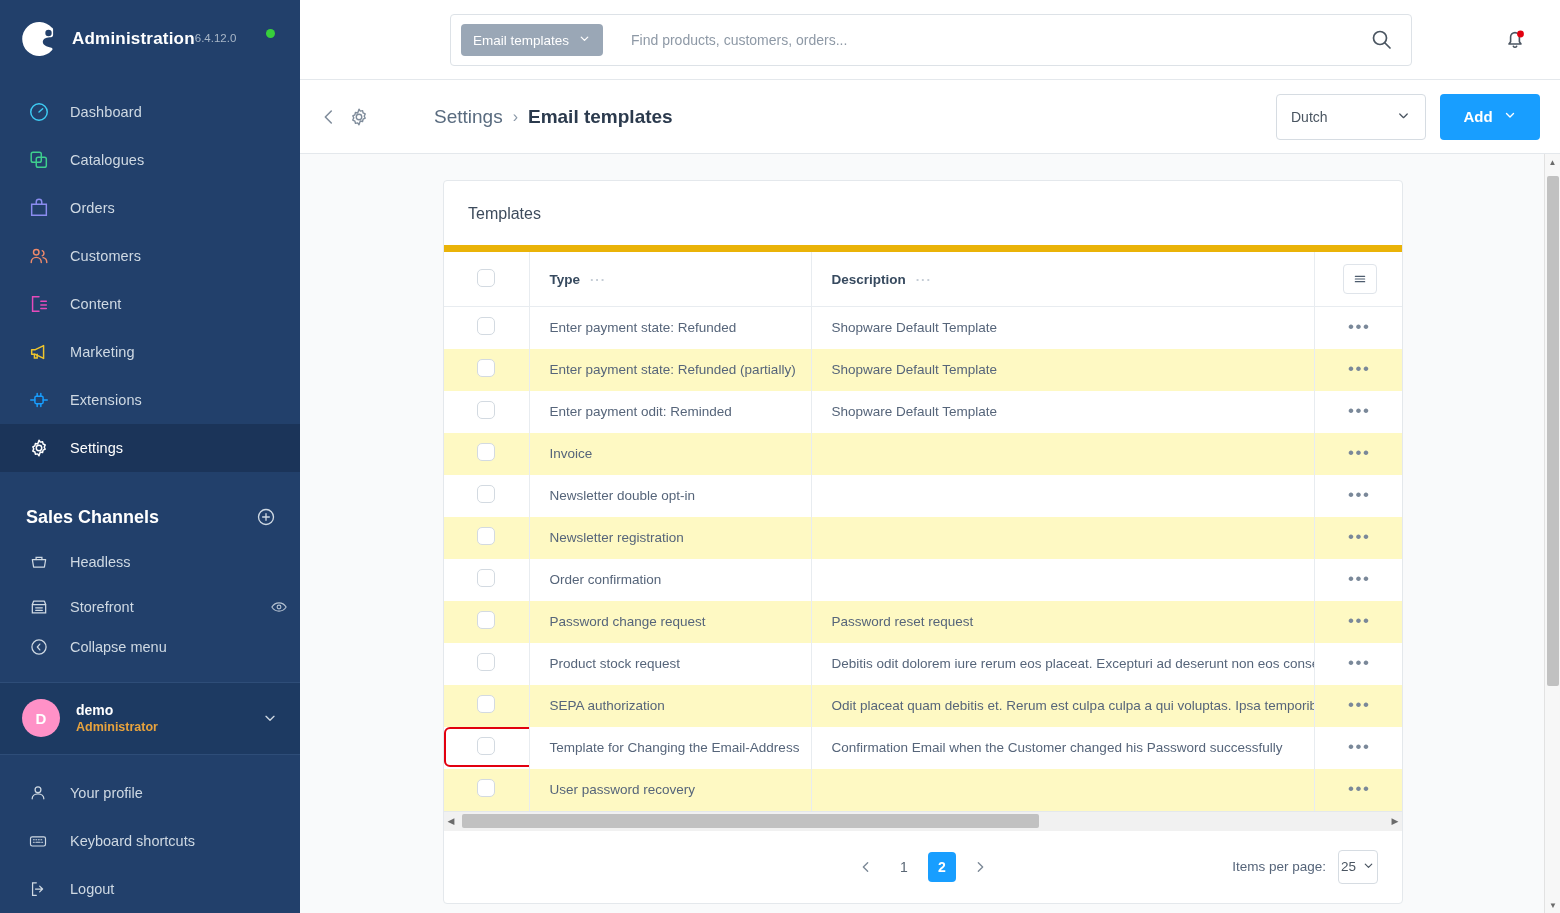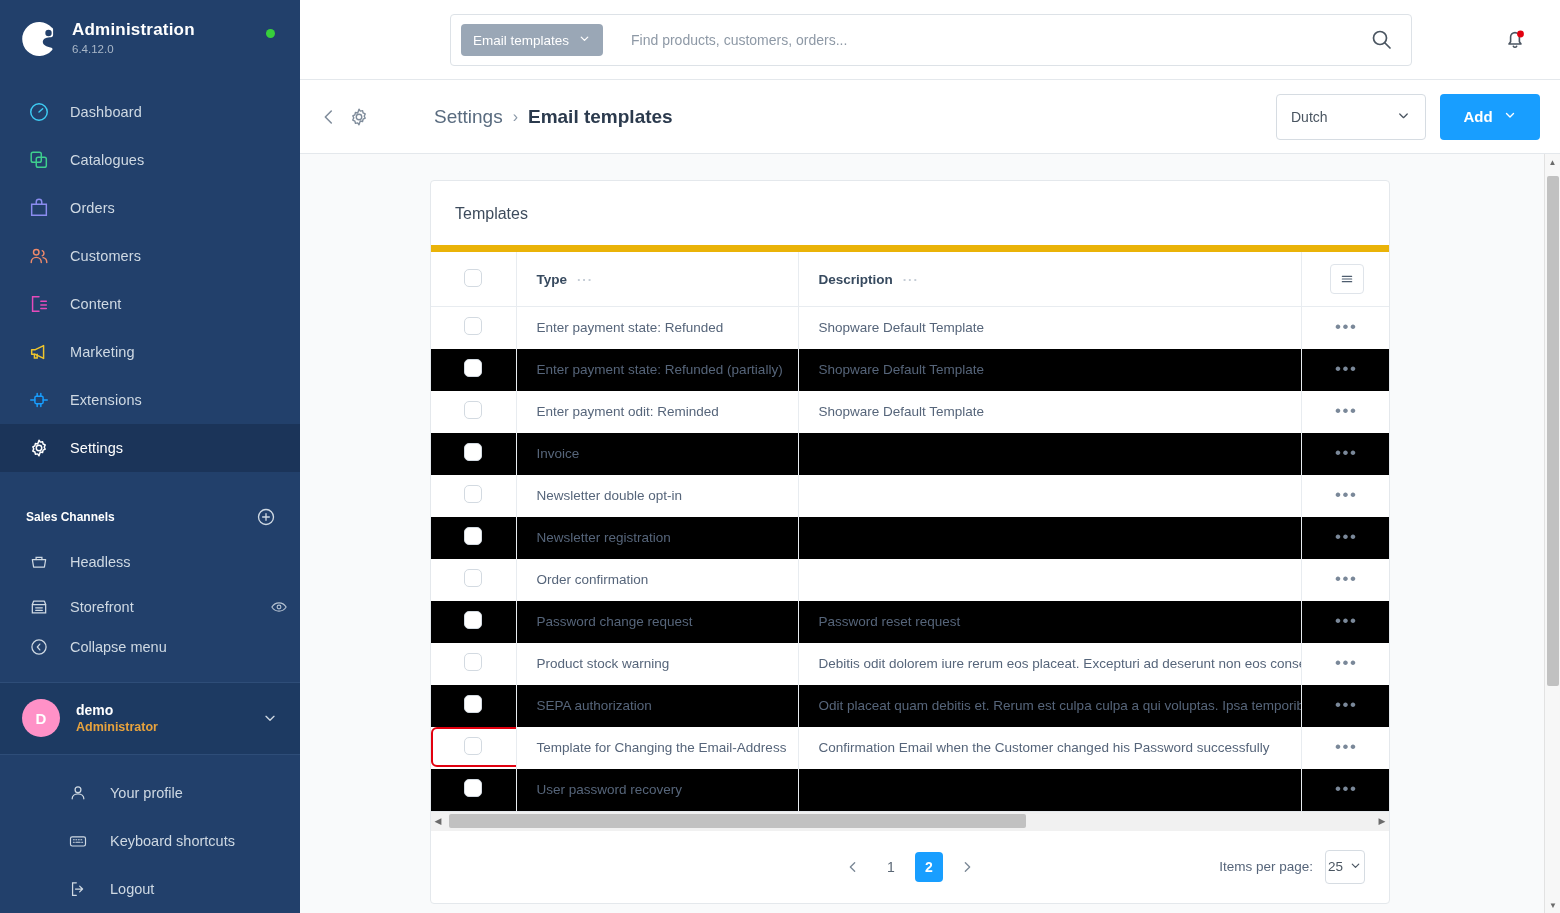--- a/index.html
+++ b/index.html
@@ -20,21 +20,21 @@
     display: flex; flex-direction: column;
     position: relative;
   }
   .brand {
     display: flex; align-items: center;
     padding: 18px 20px 10px 22px;
     height: 72px;
     position: relative;
   }
   .brand-logo { width: 36px; height: 36px; flex: 0 0 36px; margin-right: 14px; }
-  .brand-text { display: flex; flex-direction: column; justify-content: flex-start; }
+  .brand-text { display: flex; flex-direction: row; justify-content: flex-start; }
   .brand-title { font-size: 17px; font-weight: bold; color: #fff; line-height: 20px; letter-spacing: .2px; }
   .brand-version { font-size: 11.5px; color: #a9b7c8; line-height: 16px; margin-top: 1px; }
   .brand-dot {
     width: 9px; height: 9px; border-radius: 50%;
     background: #37d03b; position: absolute; right: 25px; top: 29px;
   }
 
   .nav { margin-top: 18px; }
   .nav-item {
     display: flex; align-items: center;
@@ -43,21 +43,21 @@
   }
   .nav-item .ico { width: 26px; height: 26px; flex: 0 0 26px; margin-right: 18px; display: flex; align-items: center; justify-content: center; }
   .nav-item .lbl { font-size: 14.5px; color: #cfd9e3; letter-spacing: .1px; }
   .nav-item.active { background: #1b3459; }
   .nav-item.active .lbl { color: #ffffff; }
 
   .section-head {
     display: flex; align-items: center; justify-content: space-between;
     padding: 0 24px 0 26px; height: 46px; margin-top: 24px;
   }
-  .section-head .t { font-size: 12px; font-weight: bold; color: #ffffff; }
+  .section-head .t { font-size: 18px; font-weight: bold; color: #ffffff; }
   .section-head .plus { width: 20px; height: 20px; cursor: pointer; }
 
   .sc-item {
     display: flex; align-items: center;
     height: 48px; padding-left: 26px; padding-right: 12px; cursor: pointer;
   }
   .sc-item .ico { width: 26px; height: 26px; flex: 0 0 26px; margin-right: 18px; display: flex; align-items: center; justify-content: center; }
   .sc-item .lbl { font-size: 14.5px; color: #cfd9e3; flex: 1; }
   .sc-item .eye { width: 18px; height: 18px; opacity: .85; }
   .sc-item.small { height: 36px; }
@@ -75,21 +75,21 @@
     width: 38px; height: 38px; border-radius: 50%;
     background: #ff91c7; color: #fff;
     display: flex; align-items: center; justify-content: center;
     font-size: 15px; font-weight: bold; margin-right: 16px; flex: 0 0 38px;
   }
   .user-meta { flex: 1; display: flex; flex-direction: column; }
   .user-name { font-size: 14px; font-weight: bold; color: #fff; line-height: 18px; }
   .user-role { font-size: 12.5px; font-weight: bold; color: #e8a33d; line-height: 17px; }
   .user-caret { width: 16px; height: 16px; }
 
-  .foot-nav { padding-top: 14px; margin-left: 40px; }
+  .foot-nav { padding-top: 14px; }
   .foot-item { display: flex; align-items: center; height: 48px; padding-left: 26px; cursor: pointer; }
   .foot-item .ico { width: 24px; height: 24px; flex: 0 0 24px; margin-right: 20px; display: flex; align-items: center; justify-content: center; }
   .foot-item .lbl { font-size: 14.5px; color: #cfd9e3; }
 
   
   .main { flex: 1; display: flex; flex-direction: column; background: #f9fafb; min-width: 0; position: relative; }
 
   .topbar {
     height: 80px; background: #ffffff;
     border-bottom: 1px solid #e4e8ec;
@@ -140,21 +140,21 @@
   .add-btn {
     height: 46px; min-width: 100px;
     background: #189eff; color: #fff; border: none; border-radius: 4px;
     display: flex; align-items: center; justify-content: center; gap: 10px;
     font-size: 15px; font-weight: bold; cursor: pointer;
     padding: 0 18px; font-family: "Liberation Sans", sans-serif;
   }
 
   .content { flex: 1; overflow: hidden; position: relative; padding: 26px 0 0 0; }
   .card {
-    position: absolute; left: 130px; top: 26px;
+    position: absolute; left: 143px; top: 26px;
     width: 960px;
     background: #fff; border: 1px solid #e4e8ec; border-radius: 4px;
     overflow: hidden;
   }
   .card-title { font-size: 16px; color: #3d4b5c; padding: 24px 24px 22px 24px; }
 
   table.tbl { width: 100%; border-collapse: collapse; table-layout: fixed; }
   table.tbl th, table.tbl td { text-align: left; }
   .col-chk { width: 85px; }
   .col-type { width: 282px; }
@@ -168,21 +168,21 @@
   .th-inner { display: flex; align-items: center; gap: 10px; }
   .dots-mini { color: #c4ccd5; font-size: 13px; letter-spacing: 1px; cursor: pointer; }
   .list-btn {
     width: 34px; height: 30px; border: 1px solid #dfe4ea; border-radius: 4px;
     background: #fff; display: flex; align-items: center; justify-content: center;
     cursor: pointer; margin-left: 8px;
   }
 
   tbody tr { height: 42px; }
   tbody tr.odd { background: #ffffff; }
-  tbody tr.even { background: #000000; }
+  tbody tr.even { background: #fef9c3; }
   tbody td { font-size: 13.5px; color: #56657a; padding: 0 0 0 20px; vertical-align: middle; overflow: hidden; white-space: nowrap; }
   tbody td.cellborder { border-left: 1px solid #e8ecf0; }
   tbody td.col-chk { padding-left: 33px; }
   tbody td.col-act { text-align: center; padding-left: 0; }
   .chk {
     width: 18px; height: 18px; border: 1px solid #d3dae1;
     border-radius: 5px; background: #fff; display: inline-block; cursor: pointer;
   }
   .rowdots { color: #7a8899; font-size: 17px; letter-spacing: 1.5px; cursor: pointer; line-height: 10px; display: inline-block; }
 
@@ -584,21 +584,21 @@
                 <td class="col-act cellborder"><span class="rowdots">•••</span></td>
               </tr>
               <tr class="even">
                 <td class="col-chk"><span class="chk"></span></td>
                 <td class="col-type cellborder">Password change request</td>
                 <td class="col-desc cellborder">Password reset request</td>
                 <td class="col-act cellborder"><span class="rowdots">•••</span></td>
               </tr>
               <tr class="odd">
                 <td class="col-chk"><span class="chk"></span></td>
-                <td class="col-type cellborder">Product stock warning</td>
+                <td class="col-type cellborder">Product stock request</td>
                 <td class="col-desc cellborder">Debitis odit dolorem iure rerum eos placeat. Excepturi ad deserunt non eos consectetur.</td>
                 <td class="col-act cellborder"><span class="rowdots">•••</span></td>
               </tr>
               <tr class="even">
                 <td class="col-chk"><span class="chk"></span></td>
                 <td class="col-type cellborder">SEPA authorization</td>
                 <td class="col-desc cellborder">Odit placeat quam debitis et. Rerum est culpa culpa a qui voluptas. Ipsa temporibus.</td>
                 <td class="col-act cellborder"><span class="rowdots">•••</span></td>
               </tr>
               <tr class="odd hl">

